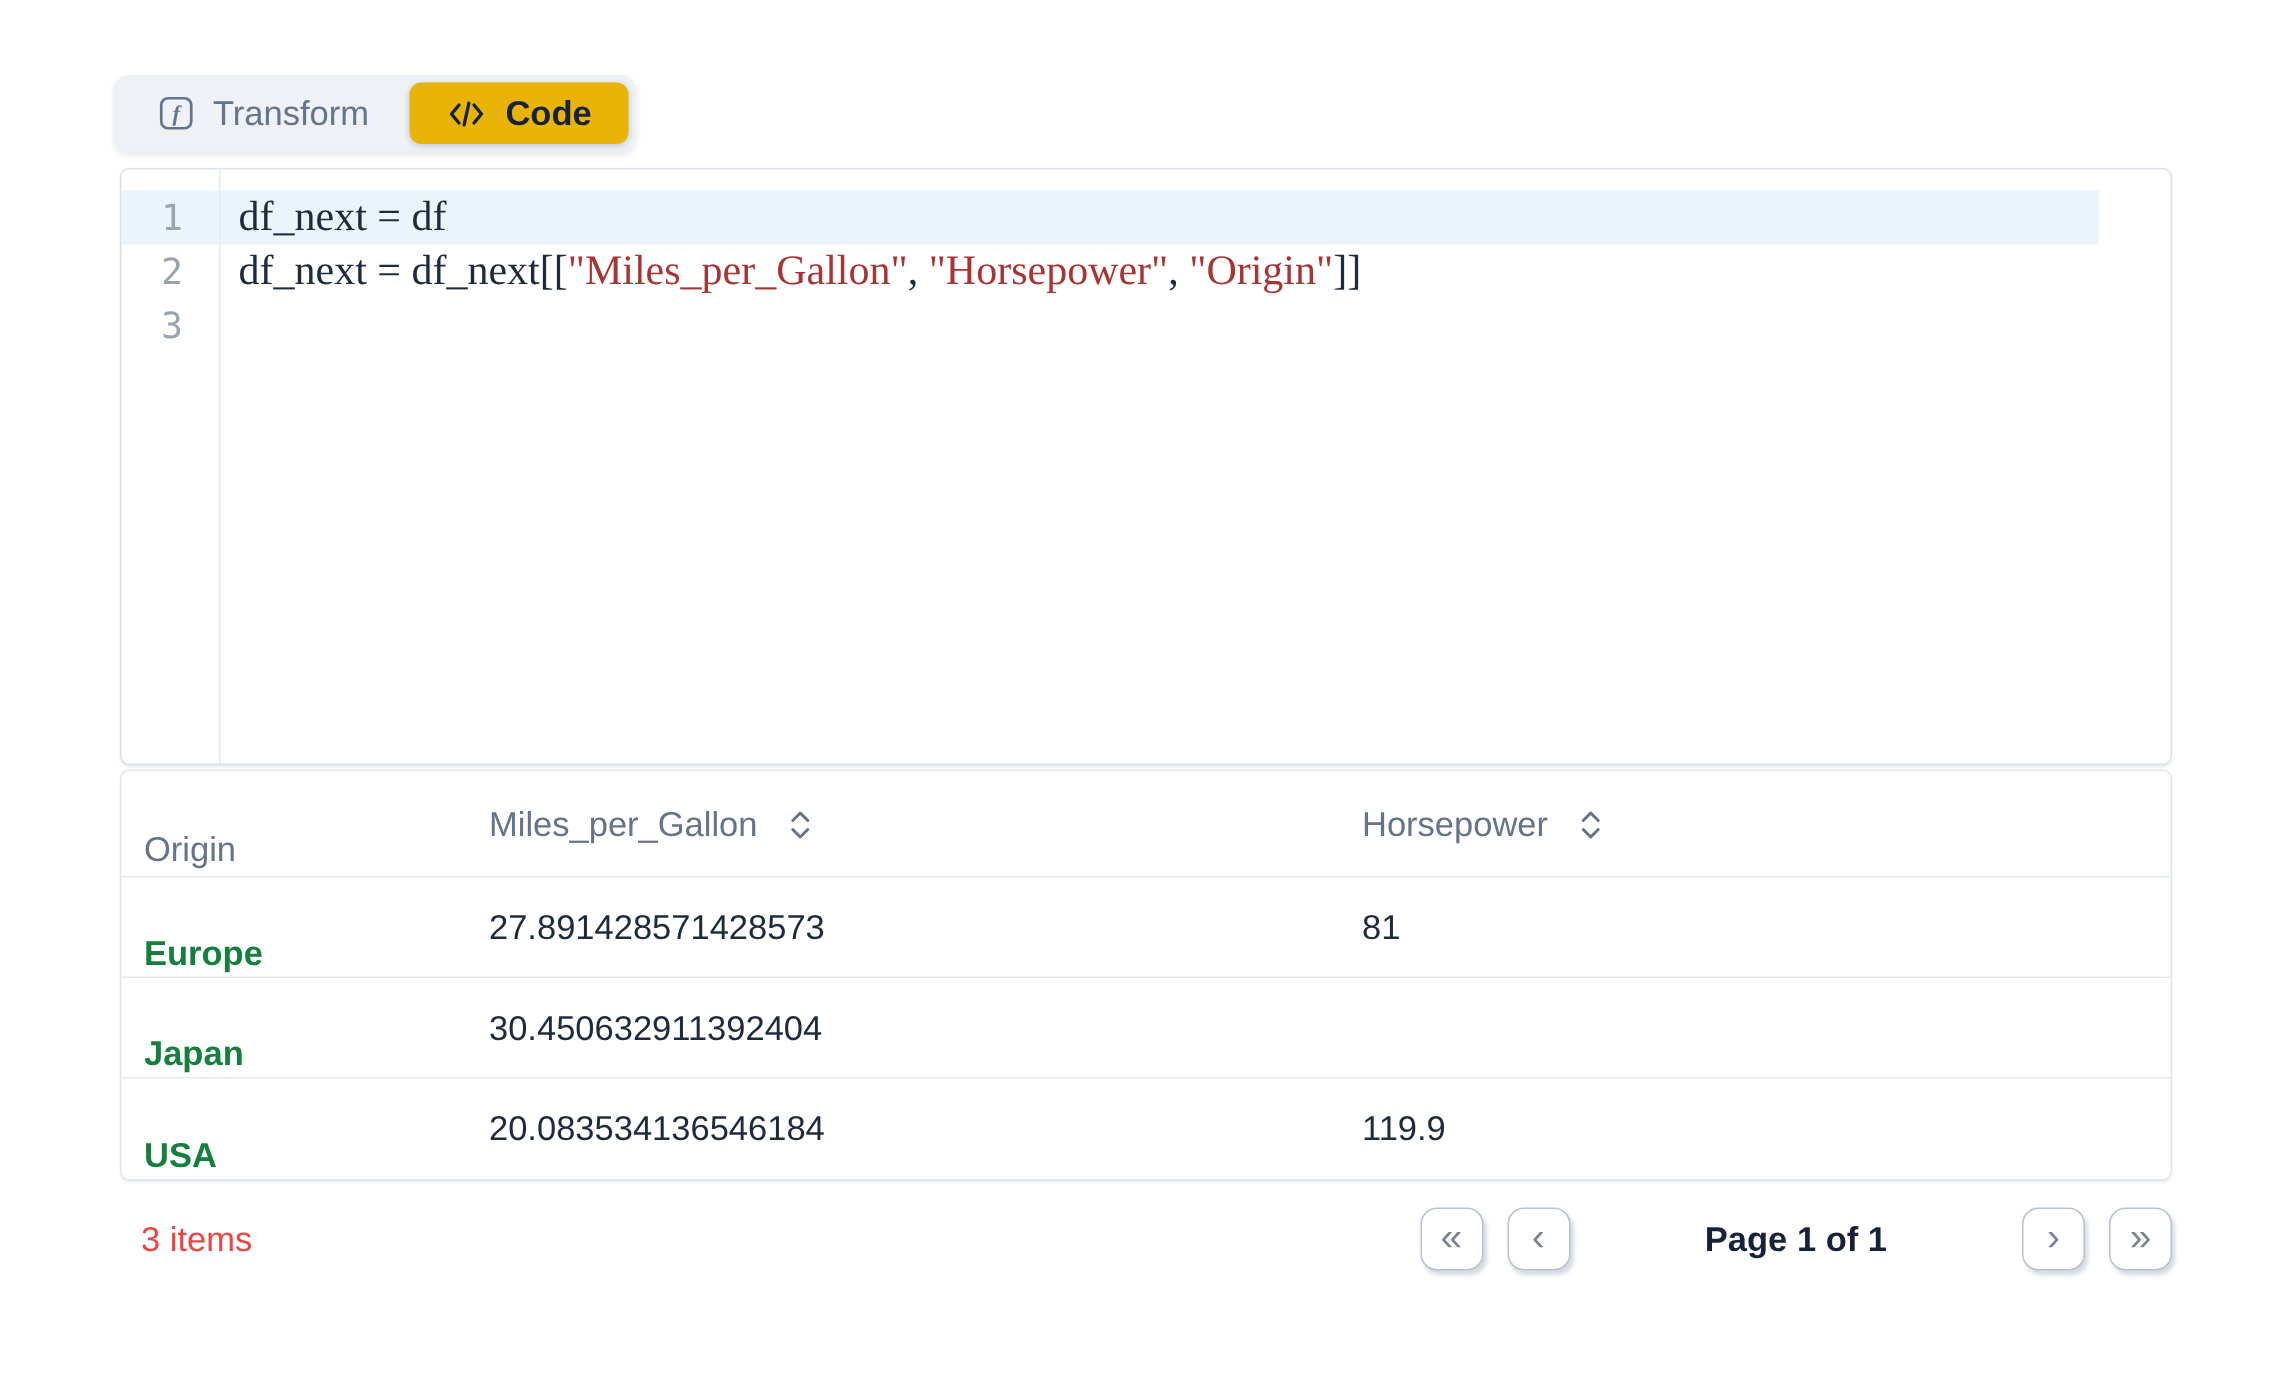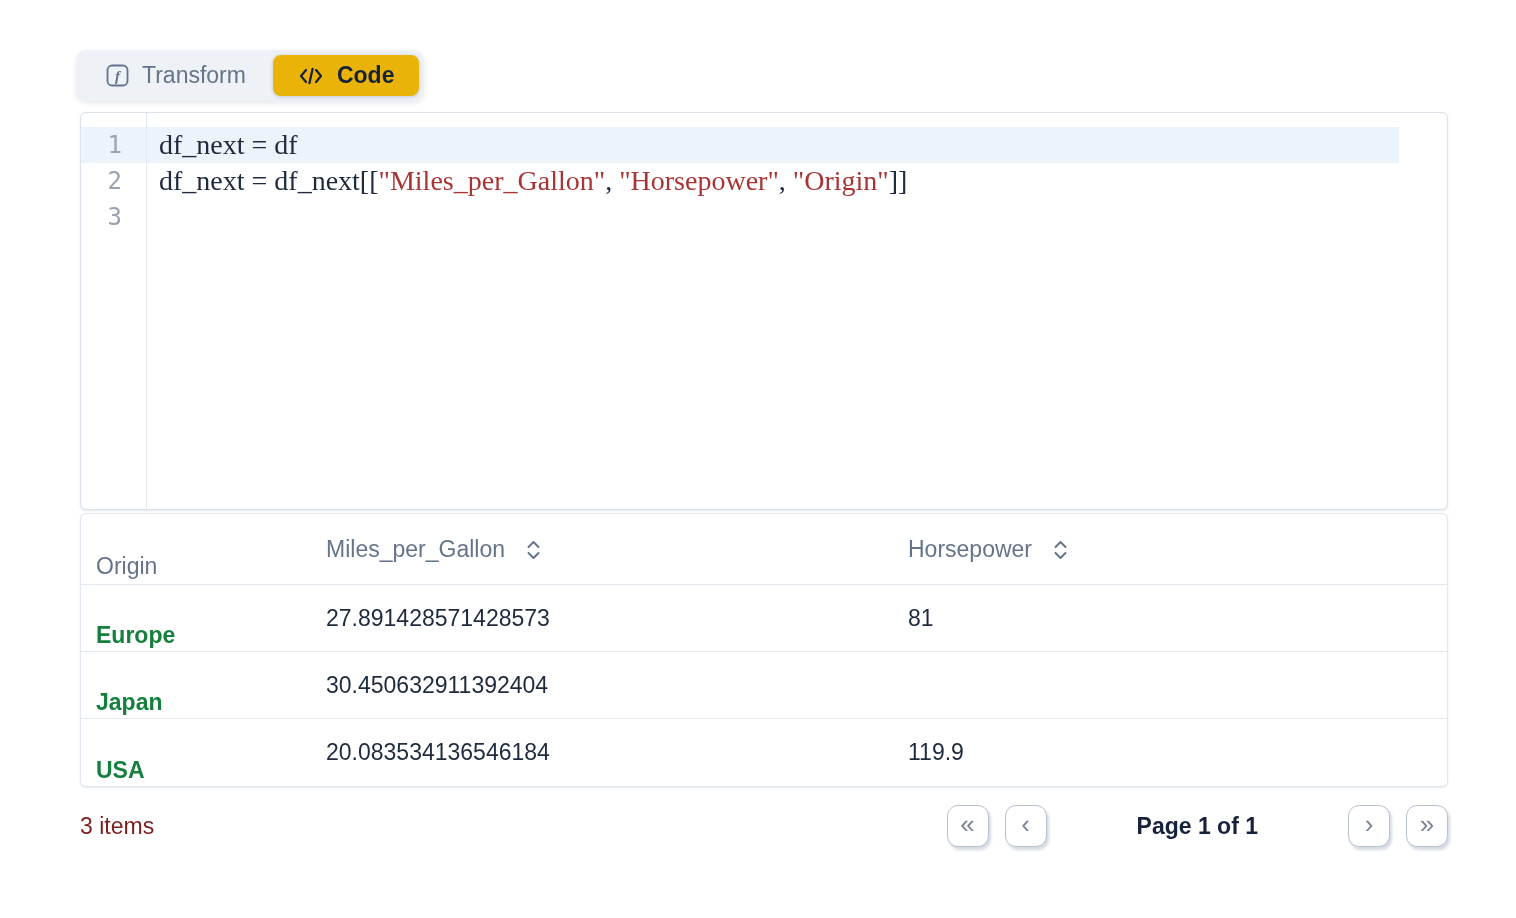--- a/index.html
+++ b/index.html
@@ -67,21 +67,21 @@
   .c3 { flex:1; padding-left:15px; }
   .hcell { display:inline-flex; align-items:center; gap:22px; }
   .origin { font-weight:700; color:#15803d; }
   .sorticon { display:inline-flex; margin-top:2px; }
 
   
   .tfooter {
     position:absolute; left:80px; top:798px; width:1368px; height:56px;
     display:flex; align-items:center; justify-content:space-between;
   }
-  .items-count { color:#7f1d1d; font-size:23px; }
+  .items-count { color:#ef4444; font-size:23px;margin-left:14px; }
   .pager { display:flex; align-items:center; }
   .pbtn {
     width:42px; height:42px; border-radius:11px; border:1.5px solid #b9c2cf;
     background:#ffffff; color:#7b8494; font-size:26px; line-height:1;
     display:flex; align-items:center; justify-content:center;
     box-shadow:2px 3px 3px rgba(148,163,184,0.40); cursor:pointer;
     padding-bottom:4px;
   }
   .pbtn + .pbtn { margin-left:16px; }
   .page-label {

